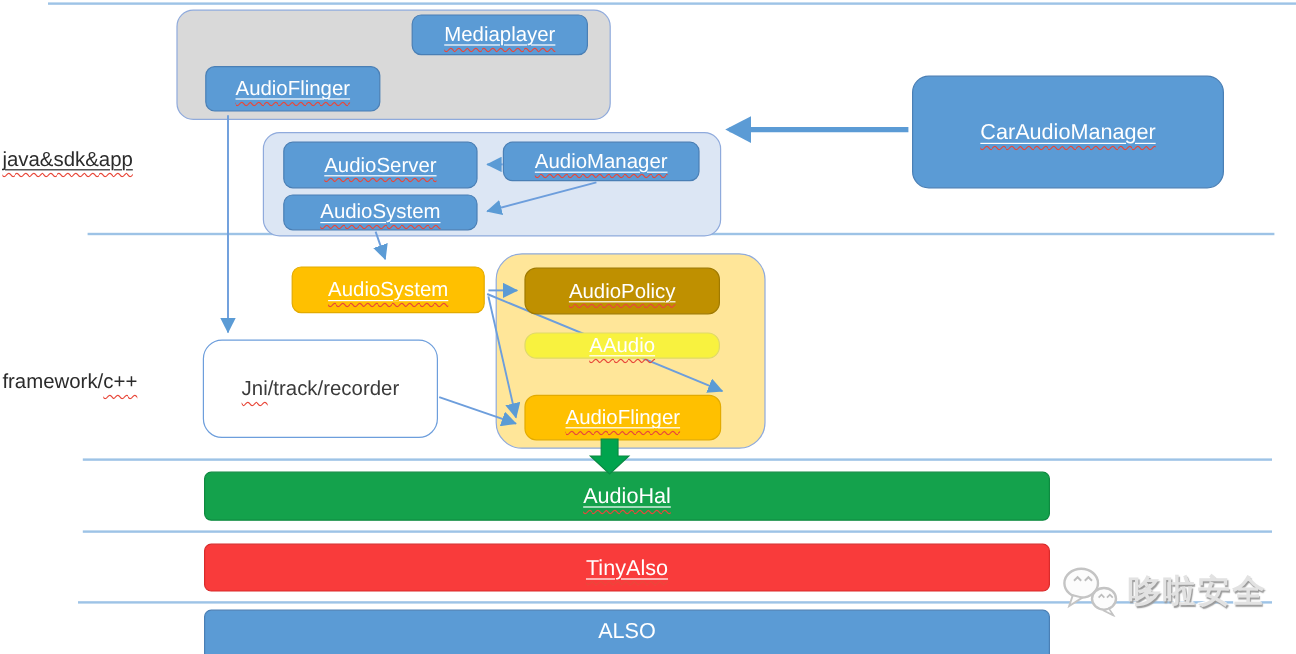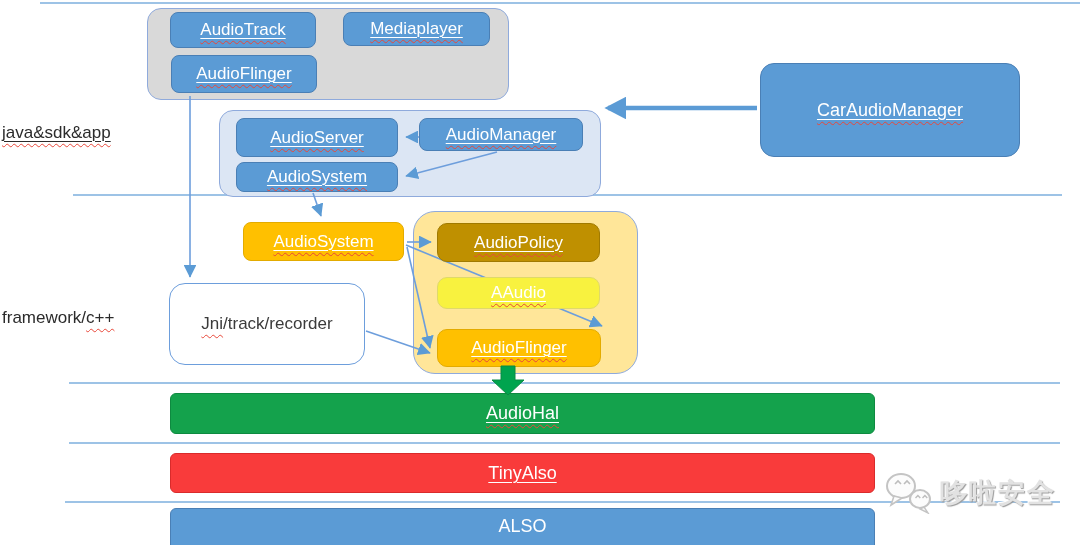--- a/index.html
+++ b/index.html
@@ -69,23 +69,20 @@
     <line x1="406" y1="245" x2="602" y2="326" stroke="#6D9EDC" stroke-width="1.6" marker-end="url(#ah2)"></line>
   </svg>
 
   <div class="seclabel" style="left:2px;top:87px;">
     <span class="u"><span class="wavy">java&amp;sdk&amp;app</span></span>
   </div>
   <div class="seclabel" style="left:2px;top:272px;">
     <span>framework/</span><span class="wavy">c++</span>
   </div>
 
-  <div class="bx b-blue" style="left:170px;top:12px;width:146px;height:36px;">
-    <span class="u"><span class="wavy">AudioTrack</span></span>
-  </div>
   <div class="bx b-blue" style="left:343px;top:12px;width:147px;height:34px;">
     <span class="u"><span class="wavy">Mediaplayer</span></span>
   </div>
   <div class="bx b-blue" style="left:171px;top:55px;width:146px;height:38px;">
     <span class="u"><span class="wavy">AudioFlinger</span></span>
   </div>
 
   <div class="bx b-blue" style="left:236px;top:118px;width:162px;height:39px;">
     <span class="u"><span class="wavy">AudioServer</span></span>
   </div>
@@ -99,21 +96,21 @@
   <div class="bx b-blue" style="left:760px;top:63px;width:260px;height:94px;border-radius:14px;font-size:18px;">
     <span class="u"><span class="wavy">CarAudioManager</span></span>
   </div>
 
   <div class="bx b-orange" style="left:243px;top:222px;width:161px;height:39px;">
     <span class="u"><span class="wavy">AudioSystem</span></span>
   </div>
   <div class="bx b-gold" style="left:437px;top:223px;width:163px;height:39px;">
     <span class="u"><span class="wavy">AudioPolicy</span></span>
   </div>
-  <div class="bx b-yellow" style="left:437px;top:277px;width:163px;height:32px;">
+  <div class="bx b-yellow" style="left:437px;top:277px;width:163px;height:22px;">
     <span class="u"><span class="wavy">AAudio</span></span>
   </div>
   <div class="bx b-orange" style="left:437px;top:329px;width:164px;height:38px;border-radius:10px;">
     <span class="u"><span class="wavy">AudioFlinger</span></span>
   </div>
   <div class="bx b-white" style="left:169px;top:283px;width:196px;height:82px;">
     <span><span class="wavy">Jni</span><span>/track/recorder</span></span>
   </div>
 
   <div class="bar bar-green" style="top:393px;height:41px;">

